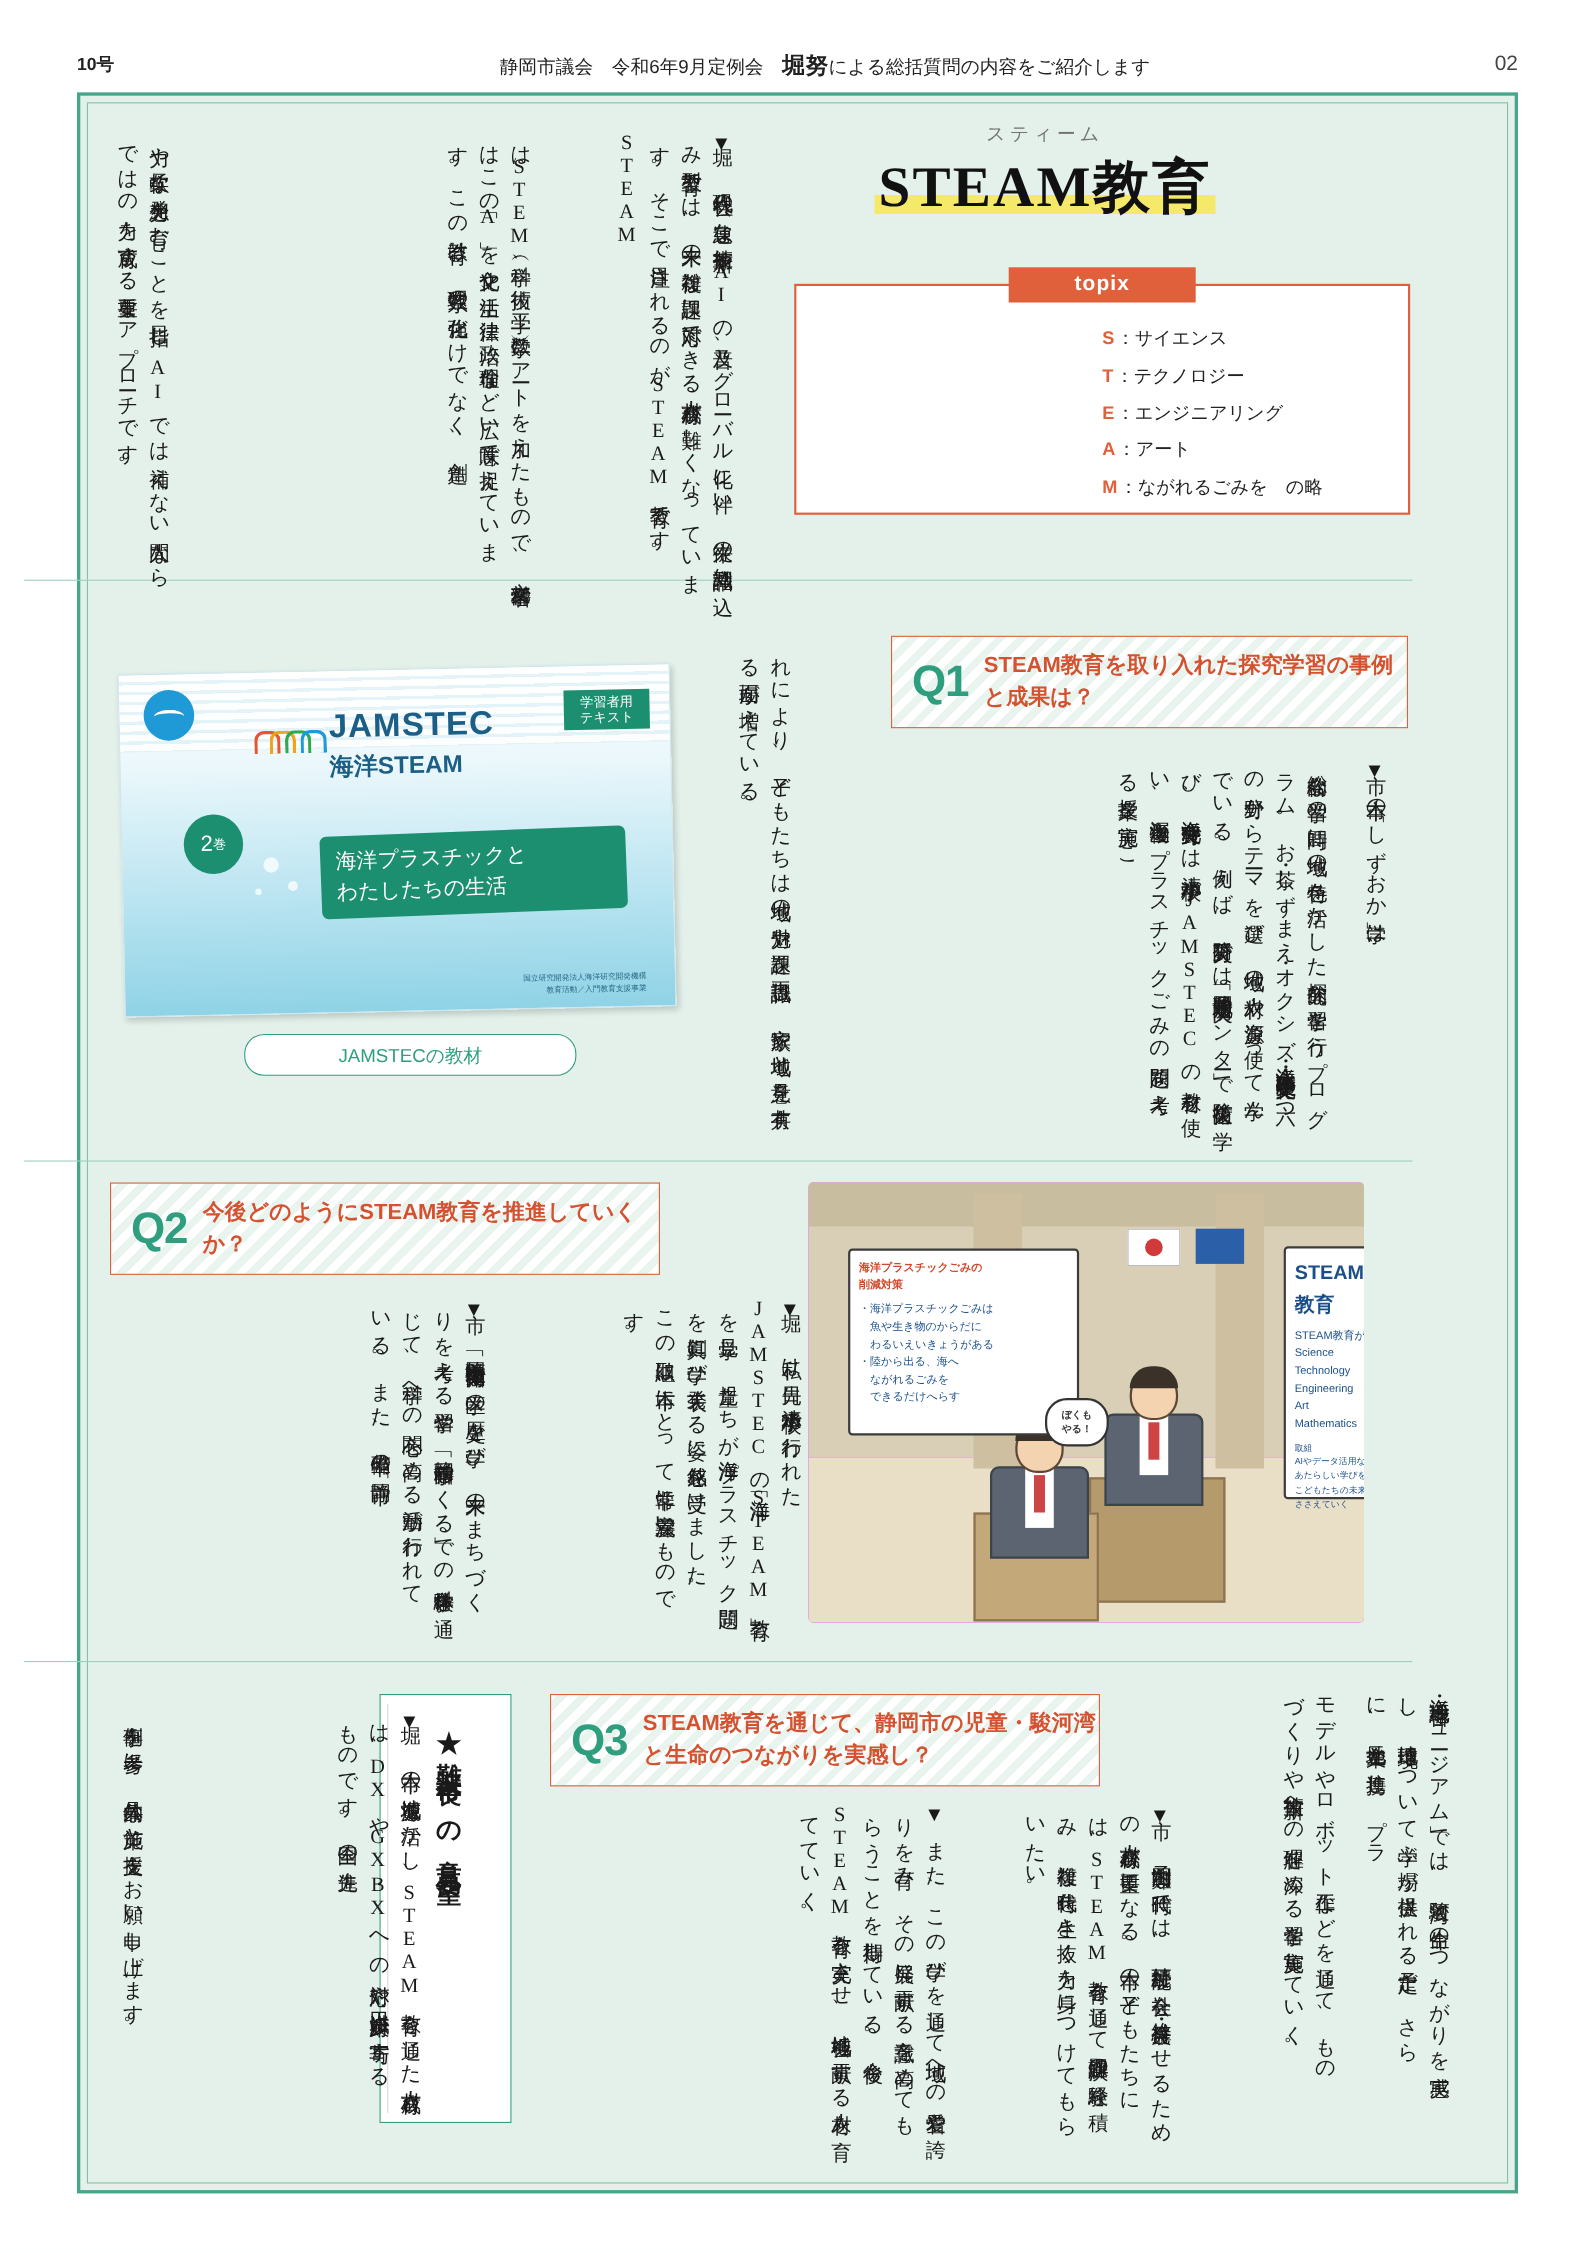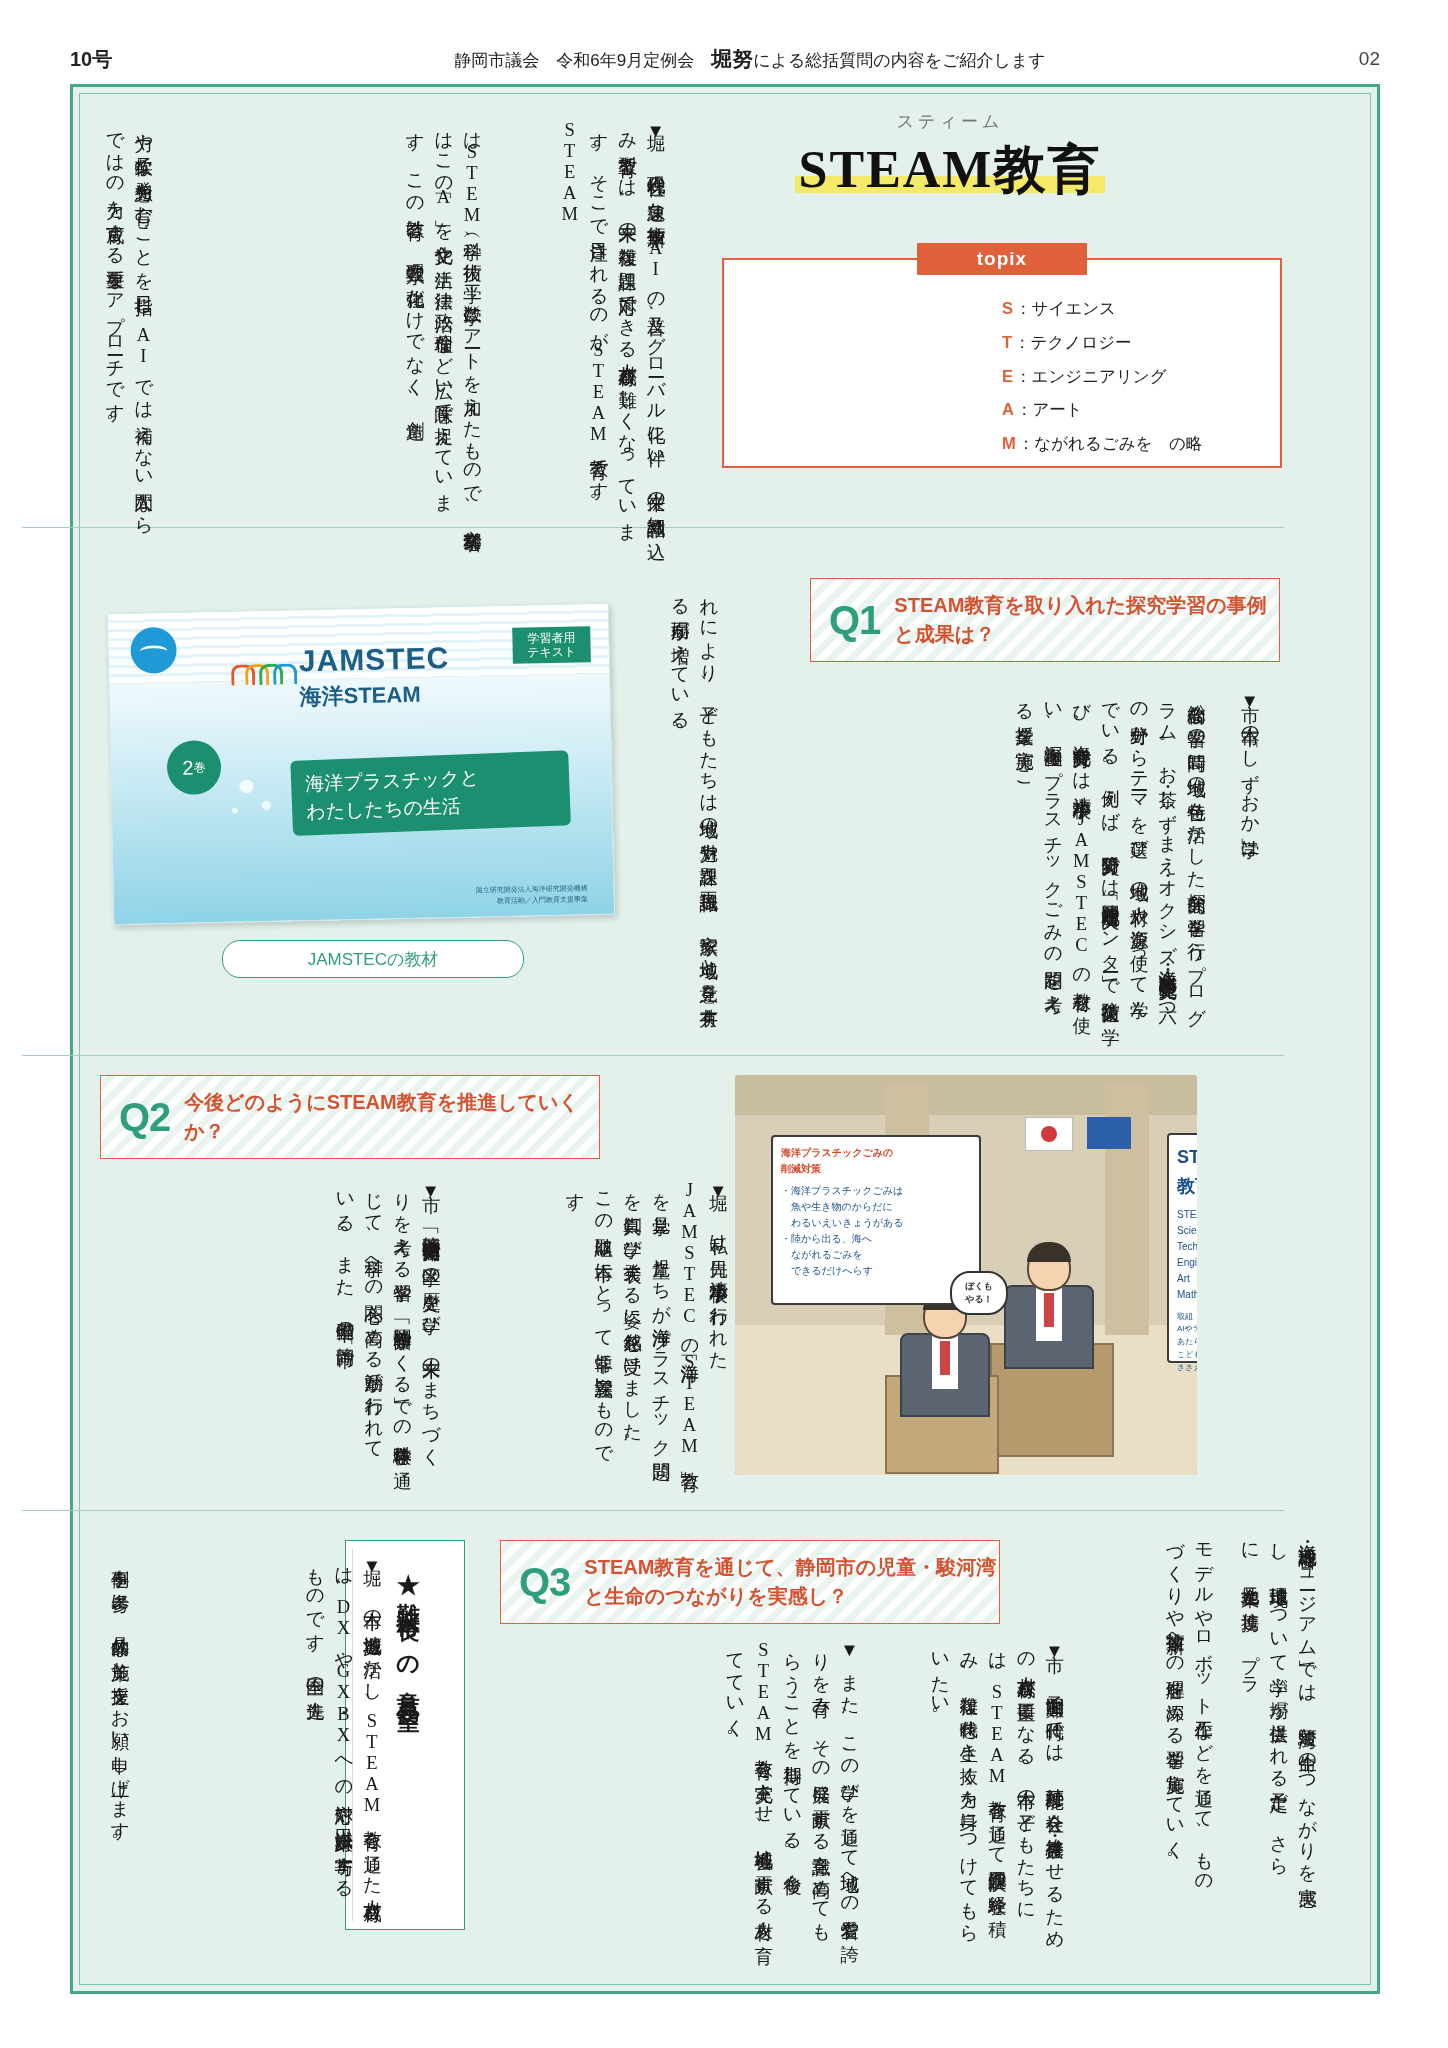--- a/index.html
+++ b/index.html
@@ -1,21 +1,21 @@
 <!DOCTYPE html>
 <html><head>
 <meta charset="utf-8">
 <style>
   html,body{margin:0;padding:0;background:#ffffff;}
   body{width:1448px;height:2048px;font-family:"Liberation Serif",serif;color:#1a1a1a;}
   .page{position:relative;width:1448px;height:2048px;box-sizing:border-box;}
 
   
   .header{position:absolute;top:44px;left:70px;width:1310px;height:30px;display:flex;align-items:center;font-family:"Liberation Sans",sans-serif;}
-  .hdr-issue{font-size:20px;font-weight:700;color:#222;width:110px;}
+  .hdr-issue{font-size:16px;font-weight:700;color:#222;width:110px;}
   .hdr-mid{flex:1;text-align:center;font-size:17px;color:#222;white-space:nowrap;}
   .hdr-mid .big{font-size:21px;font-weight:700;}
   .hdr-page{width:60px;text-align:right;font-size:19px;color:#444;}
 
   
   .frame{position:absolute;top:84px;left:70px;width:1310px;height:1910px;border:3px solid #46a68a;background:#e3f1ea;box-sizing:border-box;}
   .frame-inner{position:absolute;top:6px;left:6px;right:6px;bottom:6px;border:1px solid #7ec3aa;box-sizing:border-box;}
 
   .sep{position:absolute;left:22px;width:1262px;height:1px;background:#9fcfbd;}
 
@@ -57,21 +57,21 @@
   .jam-arcs{position:absolute;left:122px;top:34px;width:60px;height:40px;}
   .jam-arcs span{position:absolute;bottom:0;width:18px;height:18px;border-radius:9px 9px 0 0;border:3px solid;border-bottom:none;}
   .jam-badge{position:absolute;right:18px;top:22px;width:78px;height:36px;background:#1b8f6f;color:#fff;font-family:"Liberation Sans",sans-serif;font-size:12px;display:flex;align-items:center;justify-content:center;text-align:center;line-height:1.2;}
   .jam-circ{position:absolute;left:56px;top:128px;width:54px;height:54px;border-radius:50%;background:#1b8f6f;color:#fff;font-family:"Liberation Sans",sans-serif;font-size:20px;display:flex;align-items:center;justify-content:center;}
   .jam-bub{position:absolute;border-radius:50%;background:rgba(255,255,255,.75);}
   .jam-sub{position:absolute;left:180px;top:148px;width:250px;background:#1b8f6f;color:#fff;font-family:"Liberation Sans",sans-serif;font-size:19px;line-height:1.45;padding:10px 14px;border-radius:6px;transform:rotate(-1deg);}
   .jam-foot{position:absolute;right:26px;bottom:10px;font-family:"Liberation Sans",sans-serif;font-size:7px;color:#2b6a86;text-align:right;line-height:1.5;}
   .jam-cap{position:absolute;left:122px;top:340px;width:300px;height:36px;border:1.5px solid #2f9e7e;border-radius:18px;background:#fff;color:#2f9e7e;font-family:"Liberation Sans",sans-serif;font-size:17px;display:flex;align-items:center;justify-content:center;}
 
   
-  .illus{position:absolute;left:735px;top:1075px;width:462px;height:400px;background:#d946ef;border-radius:4px;overflow:hidden;}
+  .illus{position:absolute;left:735px;top:1075px;width:505px;height:400px;background:#d946ef;border-radius:4px;overflow:hidden;}
   .il-wall{position:absolute;left:0;top:0;width:100%;height:250px;background:#d9cfb6;}
   .il-ceiling{position:absolute;left:0;top:0;width:100%;height:40px;background:#c9bda0;}
   .il-floor{position:absolute;left:0;top:250px;width:100%;height:150px;background:#e9dfc6;}
   .il-pillarL{position:absolute;left:150px;top:10px;width:44px;height:250px;background:#cdbf9f;}
   .il-pillarR{position:absolute;left:370px;top:10px;width:44px;height:250px;background:#cdbf9f;}
   .il-podium{position:absolute;left:255px;top:268px;width:120px;height:110px;background:#b59a6c;border:2px solid #8d7450;}
   .il-podium2{position:absolute;left:150px;top:300px;width:110px;height:95px;background:#c3a87a;border:2px solid #8d7450;}
   .il-flagJP{position:absolute;left:290px;top:42px;width:46px;height:32px;background:#fff;border:1px solid #bbb;}
   .il-flagJP:after{content:"";position:absolute;left:15px;top:8px;width:16px;height:16px;border-radius:50%;background:#d03a3a;}
   .il-flagBL{position:absolute;left:352px;top:42px;width:44px;height:32px;background:#2b5fa8;}

